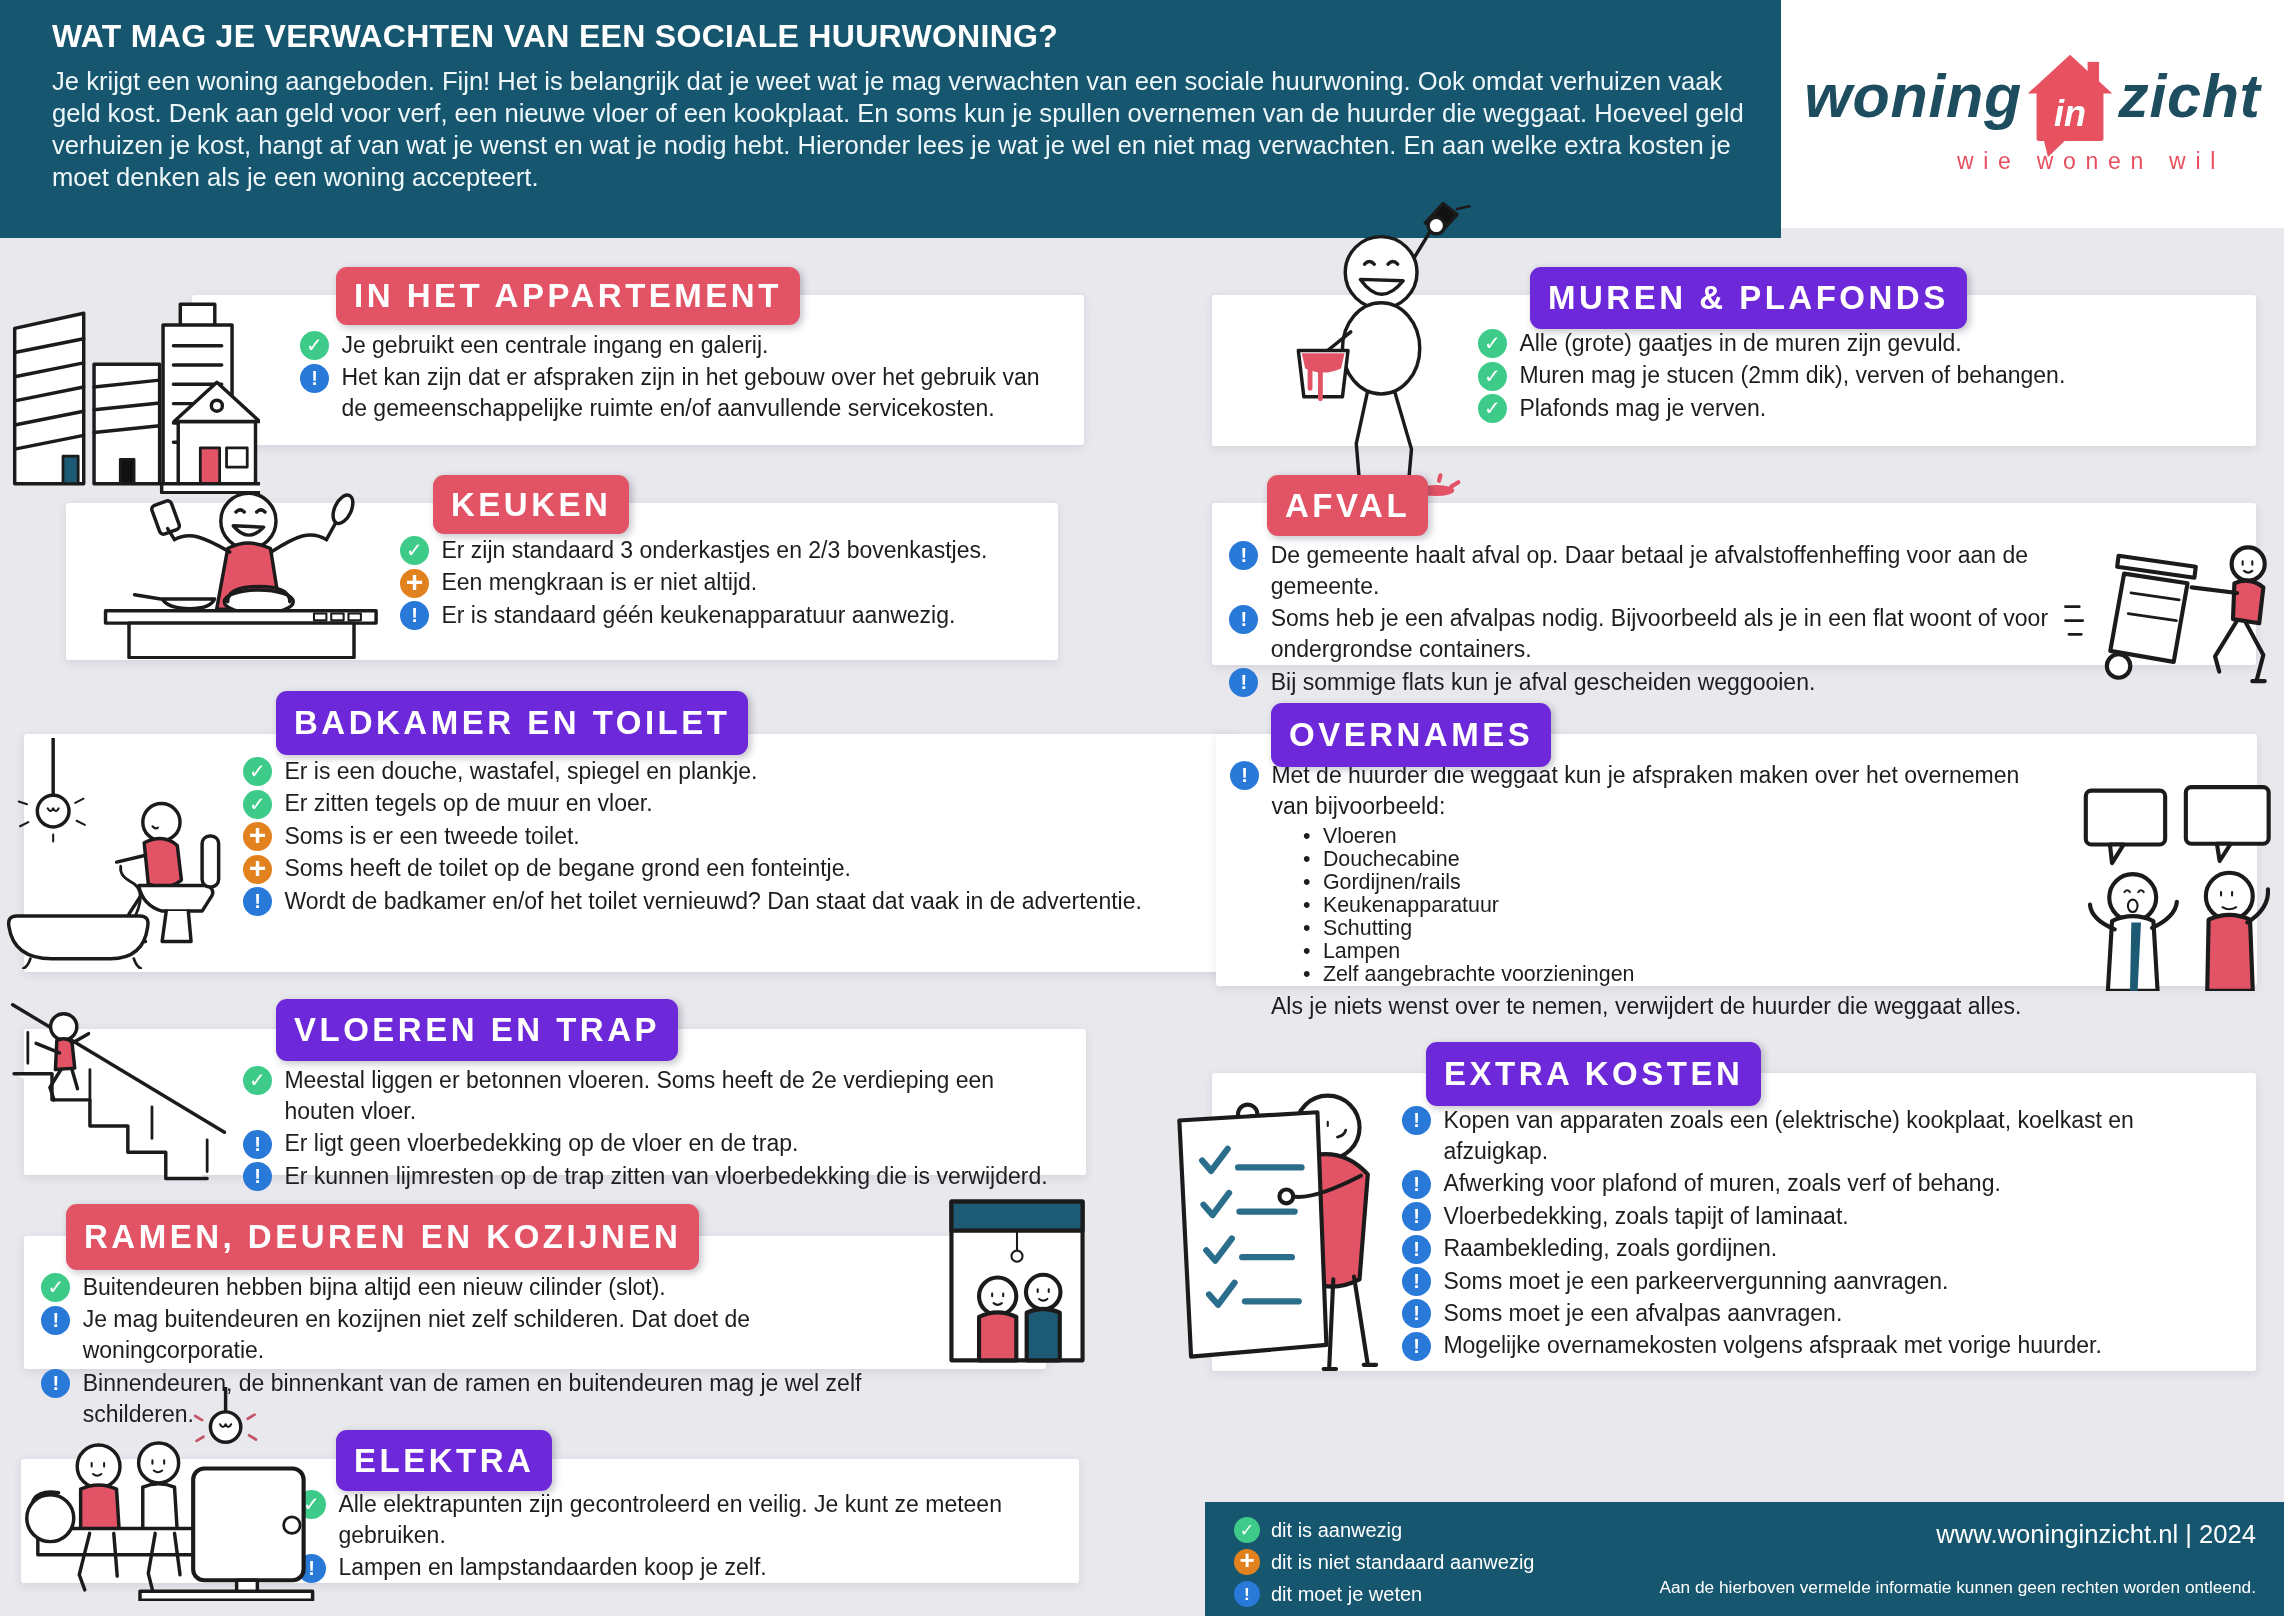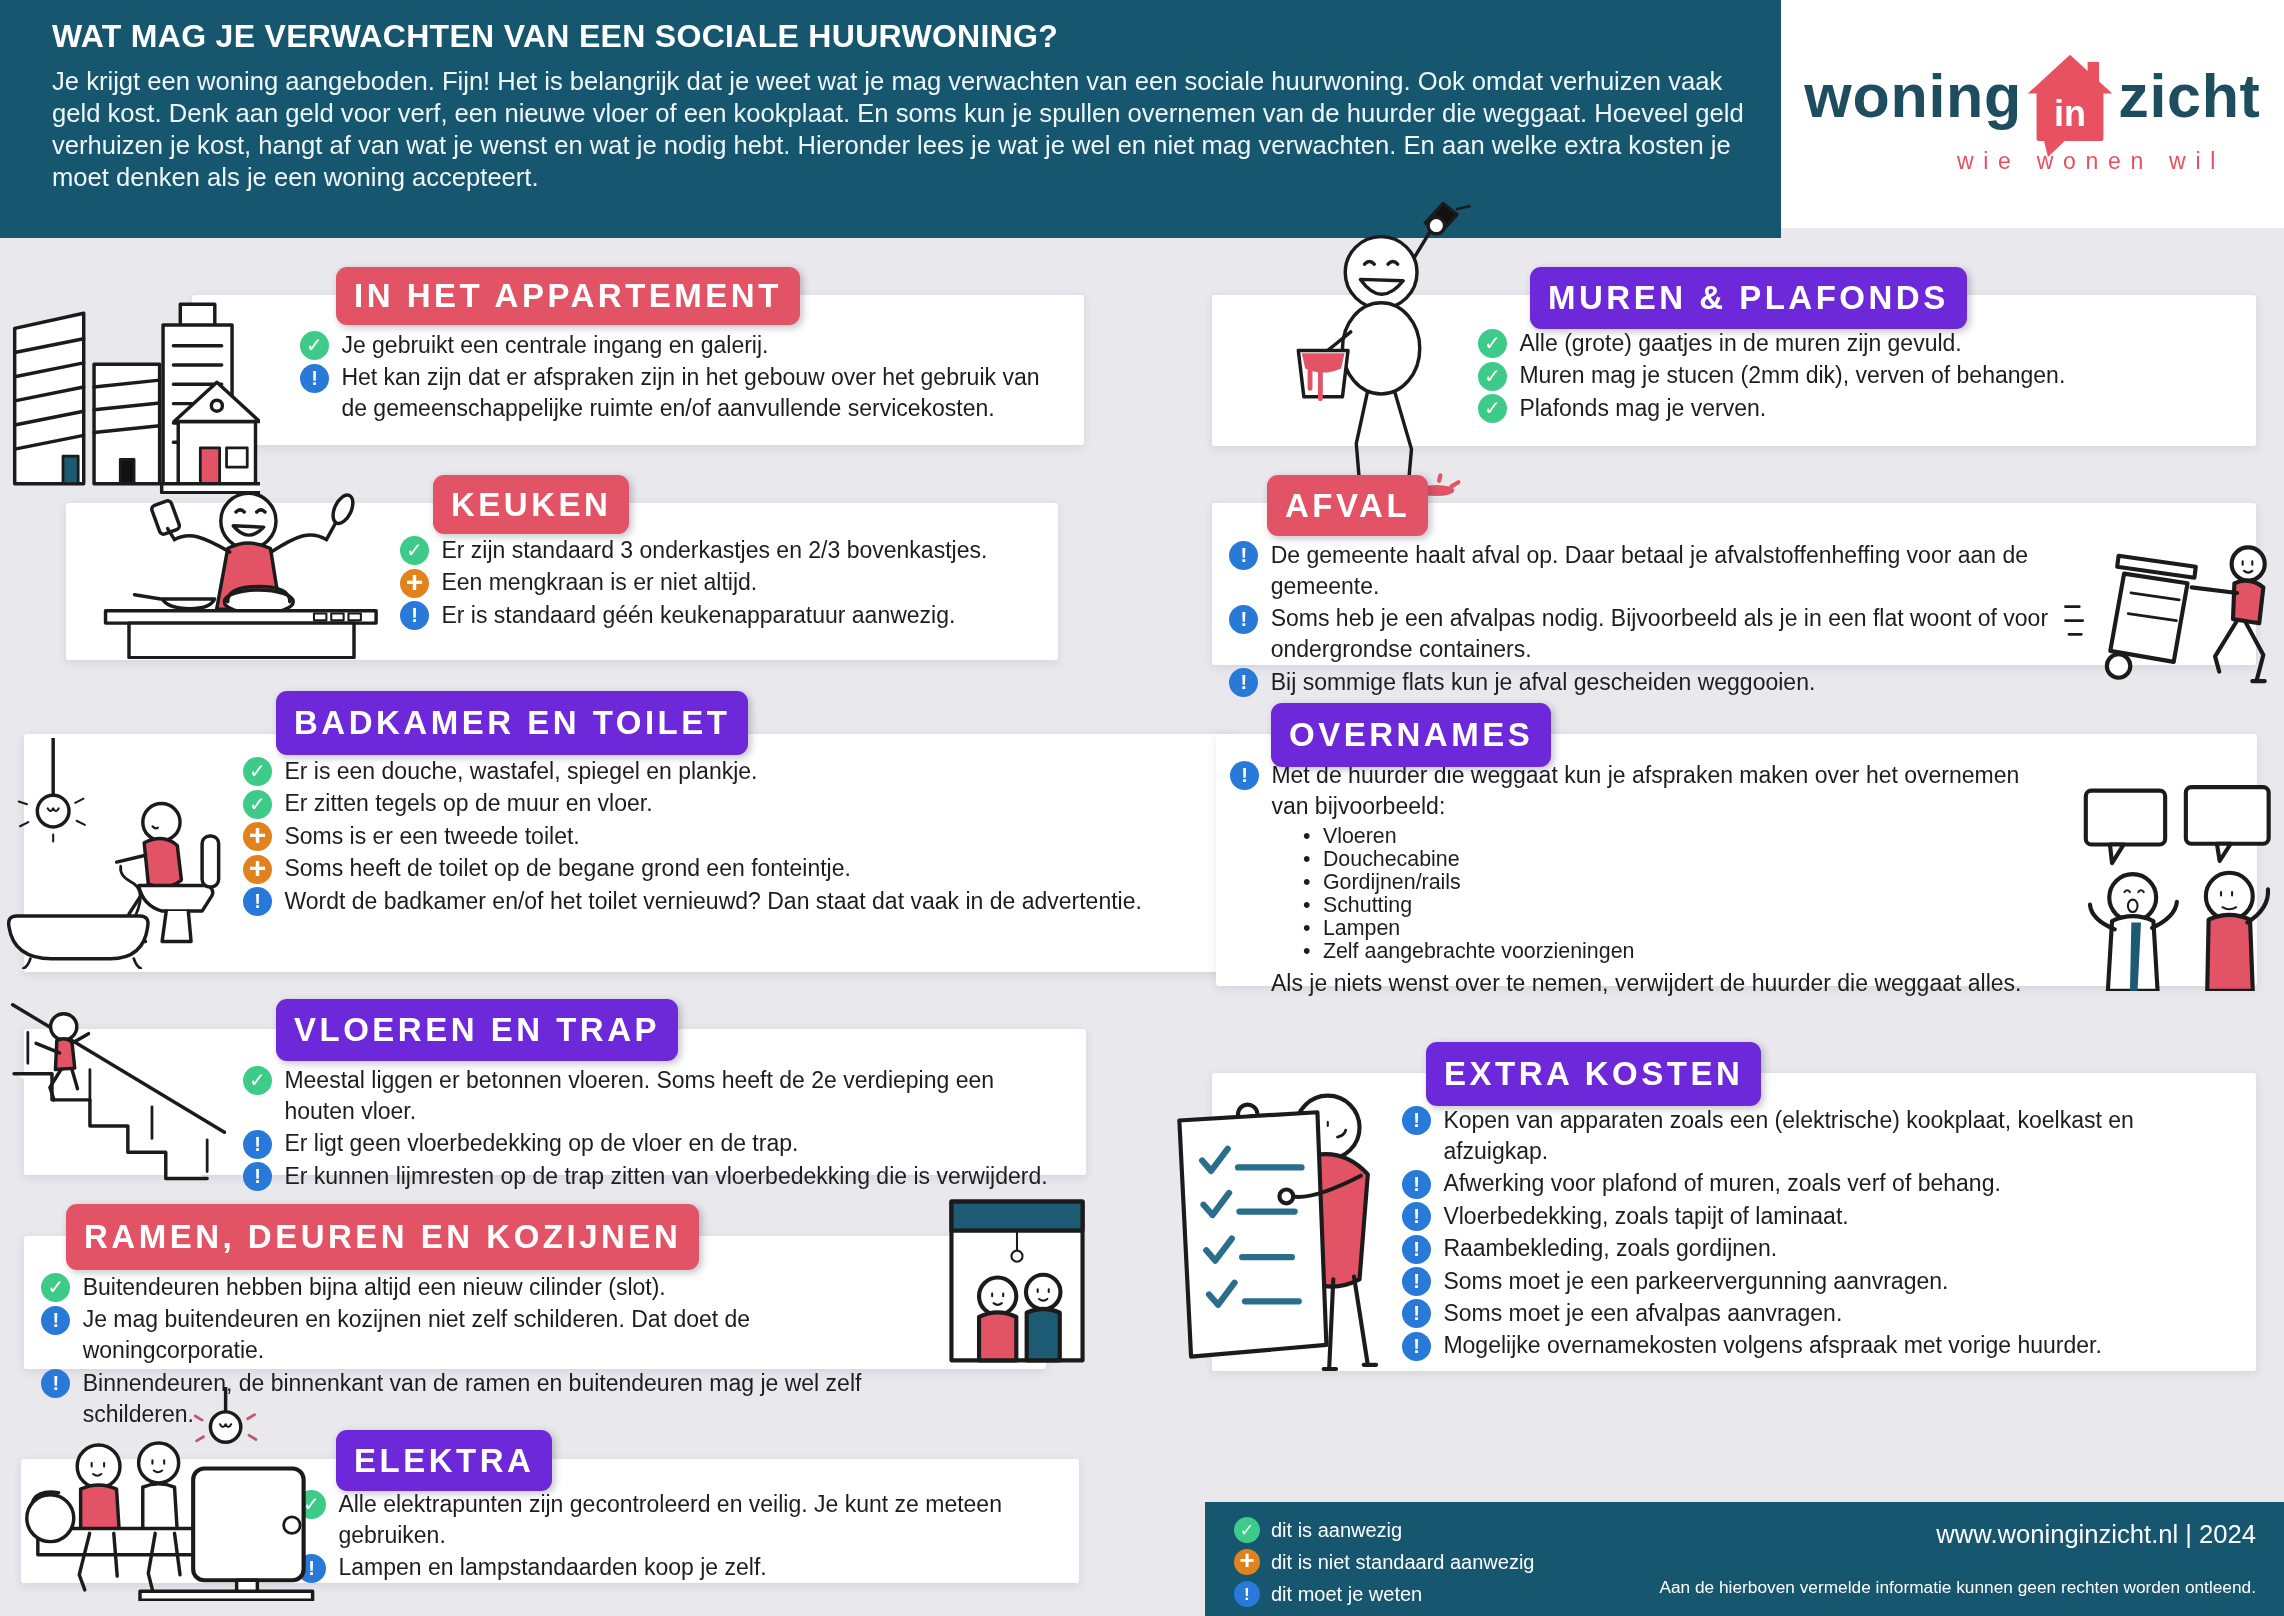--- a/index.html
+++ b/index.html
@@ -8,21 +8,21 @@
     background:#e8e8ed;
     font-family:"Liberation Sans","DejaVu Sans",sans-serif;
     color:#1d1d1f;
   }
   
   .header-band{position:absolute;left:0;top:0;width:1781px;height:238px;background:#16566f;z-index:1;}
   .page-title{position:absolute;left:52px;top:18px;font-size:32px;font-weight:bold;color:#ffffff;letter-spacing:0.3px;z-index:2;}
   .page-intro{position:absolute;left:52px;top:65px;width:1702px;font-size:25.6px;line-height:32px;color:#eef7fa;z-index:2;}
   .logo-area{position:absolute;left:1781px;top:0;width:503px;height:228px;background:#ffffff;z-index:1;
     display:flex;flex-direction:column;align-items:center;justify-content:center;}
-  .logo-row{display:flex;align-items:center;}
+  .logo-row{display:flex;align-items:center;font-style:italic;}
   .logo-word{font-size:61px;font-weight:bold;color:#1f4d60;letter-spacing:0.7px;}
   .logo-house{position:relative;width:88px;height:104px;margin:0 4.1px -18px 4.1px;}
   .logo-in{position:absolute;left:0;top:40px;width:88px;text-align:center;font-size:36px;font-weight:bold;color:#ffffff;}
   .logo-tagline{font-size:23px;letter-spacing:9.7px;color:#e84f5f;margin-top:9.7px;margin-left:117px;}
   
   .card{position:absolute;background:#ffffff;border-radius:2.8px;z-index:1;
     box-shadow:0 2.1px 9.7px rgba(40,40,70,.10);box-sizing:border-box;}
   .badge{position:absolute;z-index:5;display:flex;align-items:center;color:#ffffff;
     font-weight:bold;font-size:33px;letter-spacing:3.5px;padding:0 18px;border-radius:11px;
     box-shadow:2.1px 2.8px 7px rgba(30,30,60,.25);white-space:nowrap;}
@@ -225,20 +225,21 @@
 <div class="badge teal" style="left:1271px;top:703px;height:64px;">OVERNAMES</div>
 <div class="card" style="left:1216px;top:734px;width:1041px;height:252px;padding:26px 214px 0 14px;">
   <div class="item">
     <span class="ficon icon-info"></span>
     <span>Met de huurder die weggaat kun je afspraken maken over het overnemen van bijvoorbeeld:</span>
   </div>
   <div class="sublist">
     <div class="bullet">Vloeren</div>
     <div class="bullet">Douchecabine</div>
     <div class="bullet">Gordijnen/rails</div>
+    <div class="bullet">Keukenapparatuur</div>
     <div class="bullet">Schutting</div>
     <div class="bullet">Lampen</div>
     <div class="bullet">Zelf aangebrachte voorzieningen</div>
   </div>
   <div class="outro" style="margin-left:41px;">Als je niets wenst over te nemen, verwijdert de huurder die weggaat alles.</div>
 </div>
 
 <div class="badge teal" style="left:1426px;top:1042px;height:64px;">EXTRA KOSTEN</div>
 <div class="card" style="left:1212px;top:1073px;width:1044px;height:298px;padding:32px 21px 0 190px;">
   <div class="items">

